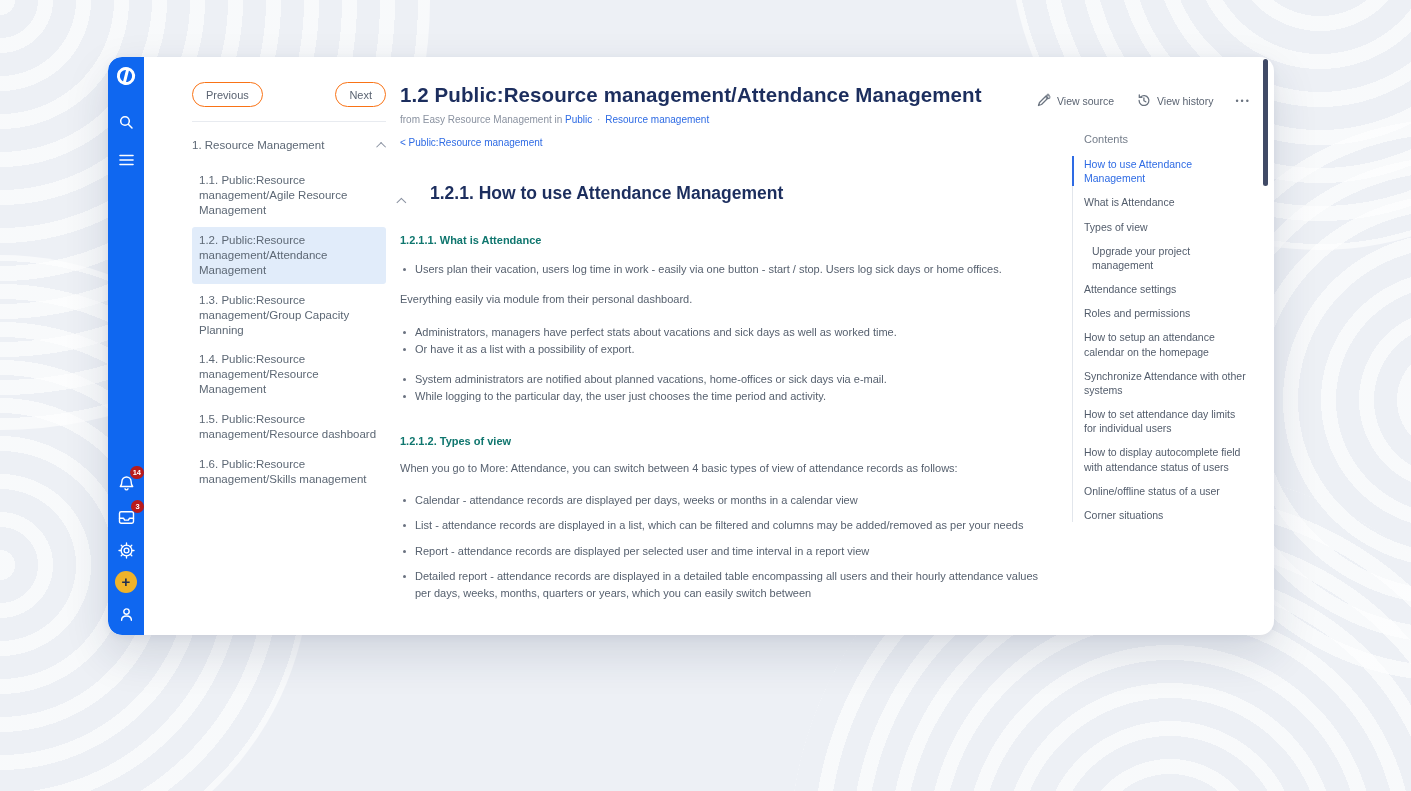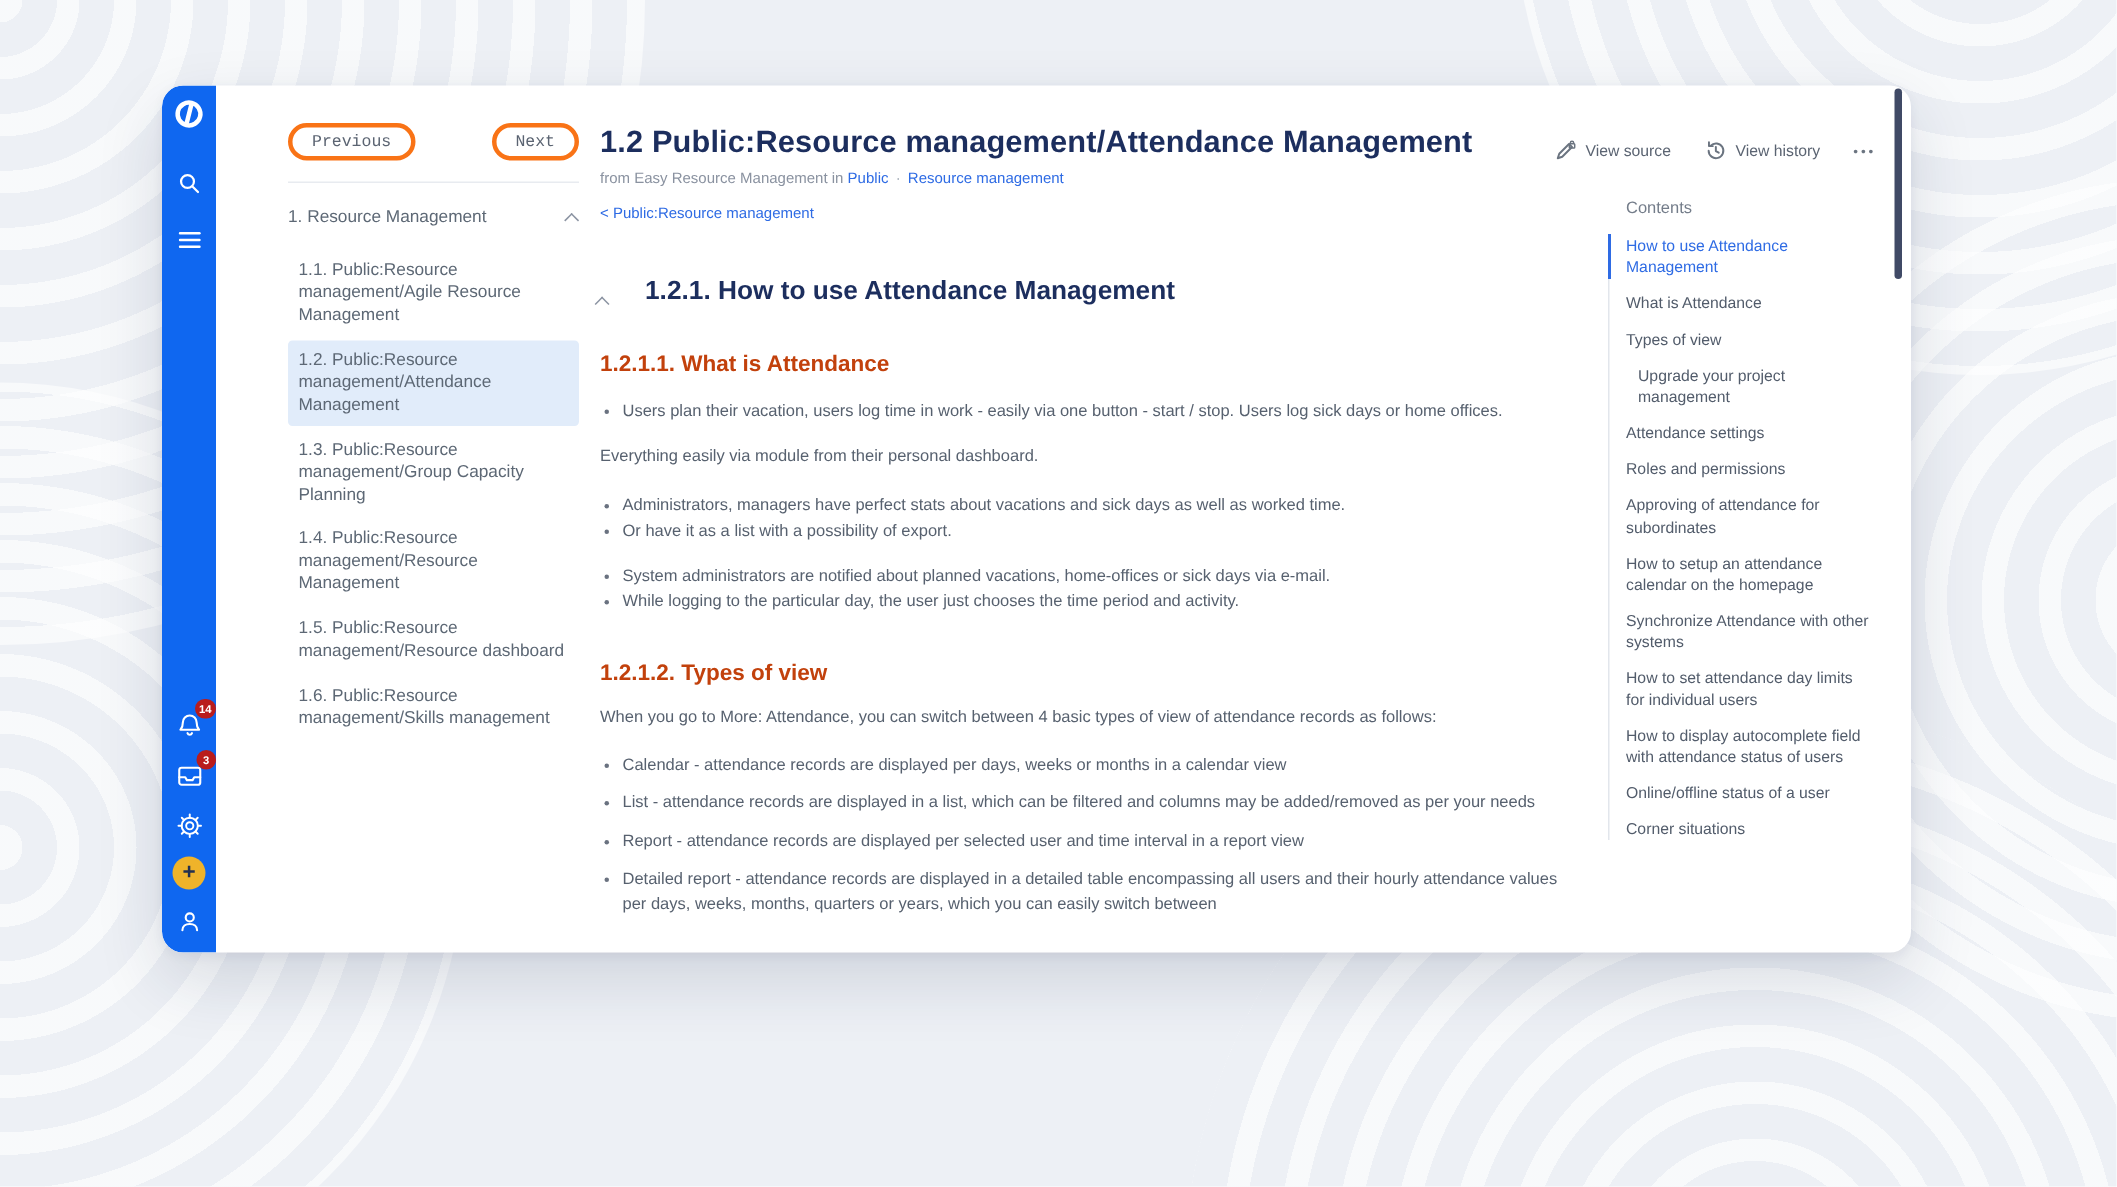--- a/index.html
+++ b/index.html
@@ -40,22 +40,22 @@
   #ic-user { margin-bottom:8px; }
   .badge { position:absolute; top:-4px; right:-5px; min-width:13px; height:13px; border-radius:7px;
     background:#b91c1c; color:#fff; font-size:7.5px; font-weight:bold; line-height:13px;
     text-align:center; padding:0 3px; }
   .plus-btn { width:22px; height:22px; border-radius:50%; background:#efb32a; color:#233050;
     font-size:15px; font-weight:bold; line-height:21px; text-align:center; }
 
   
   .treepanel { position:absolute; left:84px; top:25px; width:194px; }
   .pager { display:flex; justify-content:space-between; }
-  .pager button { background:#fff; border:3px solid #f97316; border-radius:13px; height:25px;
-    padding:0 13px; font-size:11px; color:#5b6472; font-family:Liberation Mono, monospace; cursor:pointer; }
+  .pager button { background:#fff; border:1px solid #f97316; border-radius:13px; height:25px;
+    padding:0 13px; font-size:11px; color:#5b6472; font-family:Liberation Sans, sans-serif; cursor:pointer; }
   .divider { height:1px; background:#e8ebf0; margin-top:14px; }
   .tree-root { display:flex; justify-content:space-between; align-items:center; margin-top:17px;
     font-size:11.5px; color:#5d6875; cursor:pointer; }
   .chev { width:7px; height:7px; border-left:1.5px solid #8b93a2; border-top:1.5px solid #8b93a2; flex:none; }
   .chev.up { transform:rotate(45deg) translateY(2px); }
   #tree-list { margin-top:16px; }
   .tree-item { font-size:11.5px; line-height:1.3; color:#5d6875; padding:6px 8px 6px 7px;
     margin-bottom:3px; border-radius:3px; cursor:pointer; }
   .tree-item.selected { background:#e1ecfa; }
 
@@ -63,21 +63,21 @@
   .article { position:absolute; left:292px; top:26px; width:648px; }
   .article h1 { font-size:20.5px; font-weight:bold; color:#1c2e5e; letter-spacing:.1px; }
   .byline { margin-top:7px; font-size:10px; color:#8a92a0; }
   .byline .lnk { color:#2e6be4; text-decoration:none; cursor:pointer; }
   .byline .sep { color:#9aa3af; margin:0 2px; }
   .backlink { display:inline-block; margin-top:12px; font-size:10px; color:#2e6be4;
     text-decoration:none; cursor:pointer; }
   .h2row { display:flex; align-items:flex-end; margin-top:33px; gap:23px; }
   .h2row .chev.up { transform:rotate(45deg) translateY(3px); cursor:pointer; }
   .h2row h2 { font-size:17.5px; font-weight:bold; color:#1c2e5e; }
-  .article h3 { font-size:15px; font-weight:bold; color:#c2410c; margin-top:30px; }
+  .article h3 { font-size:11px; font-weight:bold; color:#0f766e; margin-top:30px; }
   .article p { font-size:11px; line-height:1.6; color:#57616f; margin-top:13px; }
   .article ul { list-style:none; margin-top:15px; }
   .article li { position:relative; font-size:11px; line-height:1.55; color:#57616f; padding-left:15px; }
   .article li::before { content:''; position:absolute; left:3px; top:7px; width:3px; height:3px;
     border-radius:50%; background:#6a7280; }
   .article ul.spaced li + li { margin-top:8px; }
   .article ul + ul { margin-top:13px; }
 
   
   .actions { position:absolute; left:928px; top:36px; display:flex; align-items:center; gap:22px; }
@@ -259,21 +259,20 @@
 
   <aside class="contents">
     <div class="c-label">Contents</div>
     <div id="contents-list">
         <div class="c-item active">How to use Attendance Management</div>
         <div class="c-item">What is Attendance</div>
         <div class="c-item">Types of view</div>
         <div class="c-item indent1">Upgrade your project management</div>
         <div class="c-item">Attendance settings</div>
         <div class="c-item">Roles and permissions</div>
-        <div class="c-item">Approving of attendance for subordinates</div>
         <div class="c-item">How to setup an attendance calendar on the homepage</div>
         <div class="c-item">Synchronize Attendance with other systems</div>
         <div class="c-item">How to set attendance day limits for individual users</div>
         <div class="c-item">How to display autocomplete field with attendance status of users</div>
         <div class="c-item">Online/offline status of a user</div>
         <div class="c-item">Corner situations</div>
       </div>
   </aside>
 
   <div class="scrollbar-thumb"></div>

